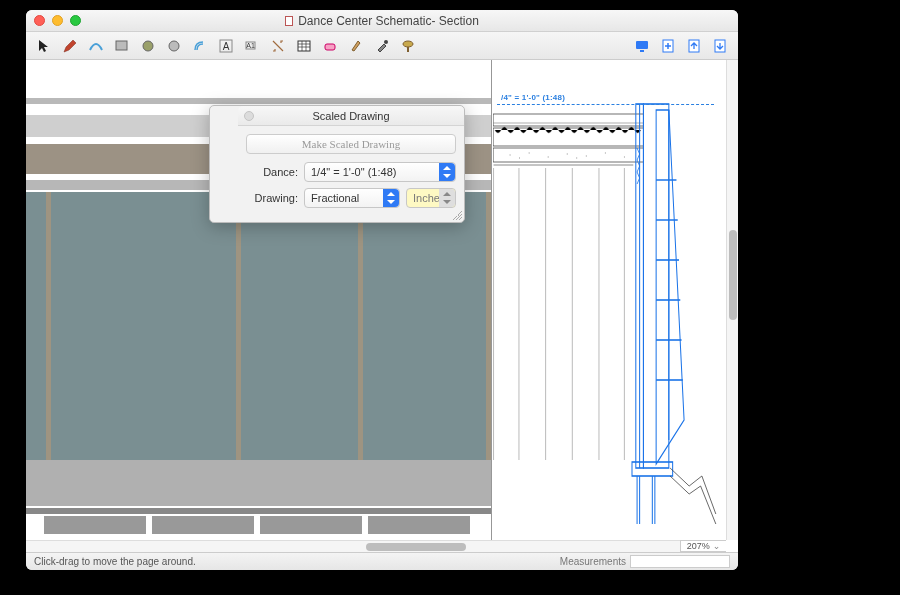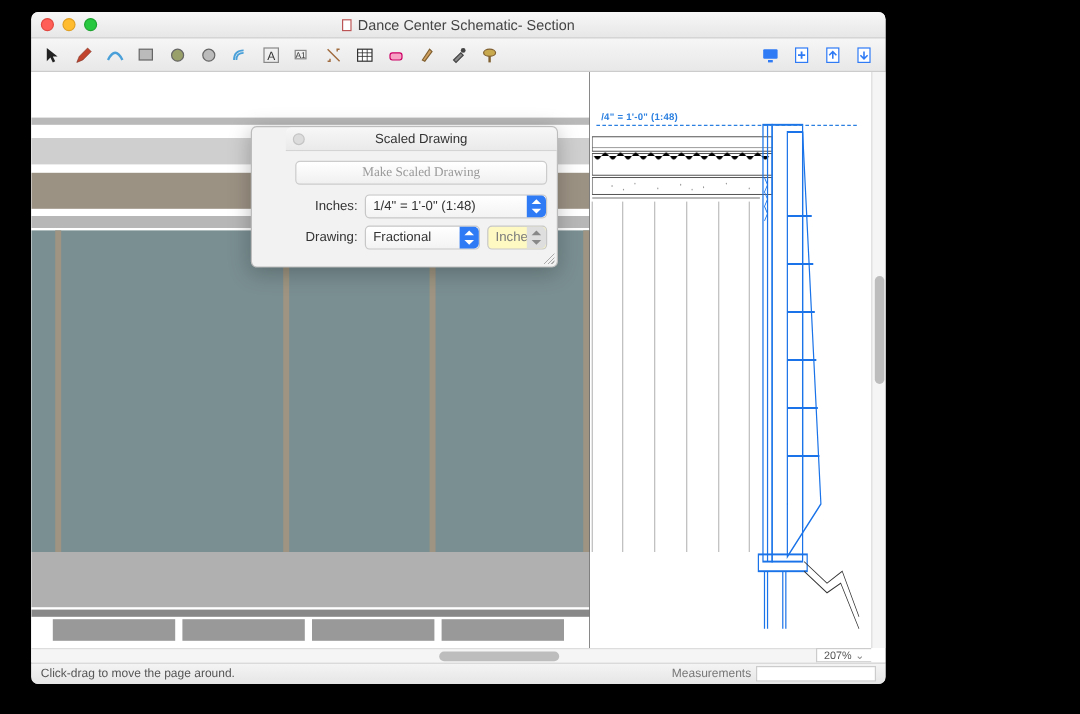--- a/index.html
+++ b/index.html
@@ -408,21 +408,21 @@
     </div>
 
     <div class="dialog">
       <div class="dialog-title">
         <div class="dotc"></div>
         <span>Scaled Drawing</span>
       </div>
       <div class="dialog-body">
         <button class="wide-btn">Make Scaled Drawing</button>
         <div class="drow">
-          <label>Inches:</label>
+          <label>Dance:</label>
           <div class="combo">
             <span>1/4" = 1'-0" (1:48)</span>
             <div class="stepper"></div>
           </div>
         </div>
         <div class="drow">
           <label>Drawing:</label>
           <div class="combo small">
             <span>Fractional</span>
             <div class="stepper"></div>

